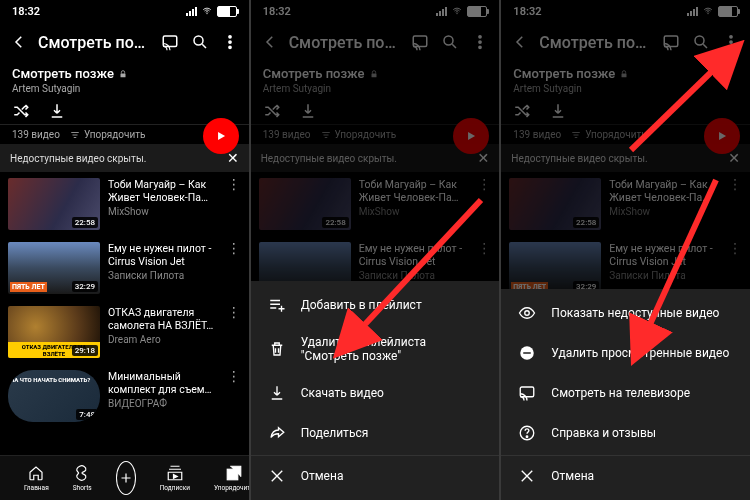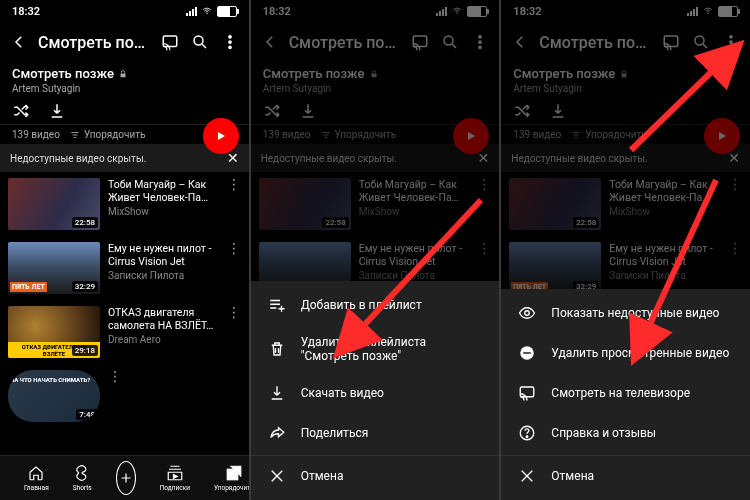--- a/index.html
+++ b/index.html
@@ -191,20 +191,24 @@
           </div>
       <div class="vmore">⋮</div>
     </div>
     <div class="row">
       <div class="thumb t3">
             <span class="ov"><span>НА ЧТО
 НАЧАТЬ
 СНИМАТЬ?</span></span>
             <span class="dur">7:48</span>
           </div>
+      <div class="info">
+            <div class="vtitle">Минимальный комплект для съем…</div>
+            <div class="vchan">ВИДЕОГРАФ</div>
+          </div>
       <div class="vmore">⋮</div>
     </div>
   </div>
   <div class="tabbar">
     <div class="tab">
           <svg viewBox="0 0 24 24">
             <path d="M4 11l8-7 8 7v9a1 1 0 01-1 1h-4v-6h-6v6H5a1 1 0 01-1-1z"></path>
           </svg>
           <span class="lbl">Главная</span>
         </div>

